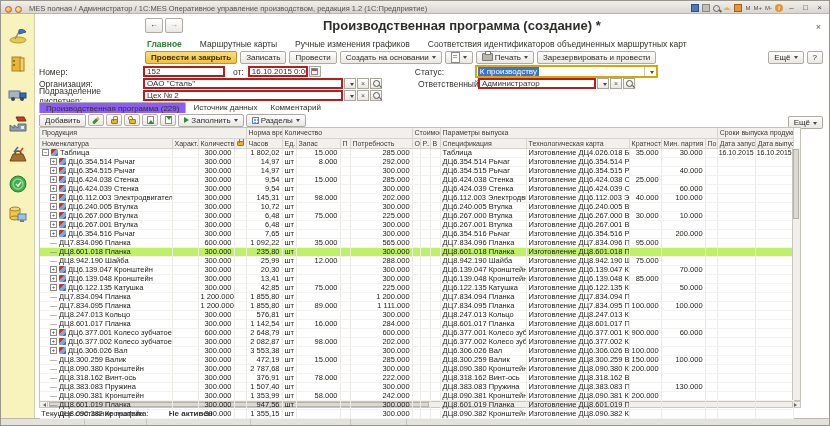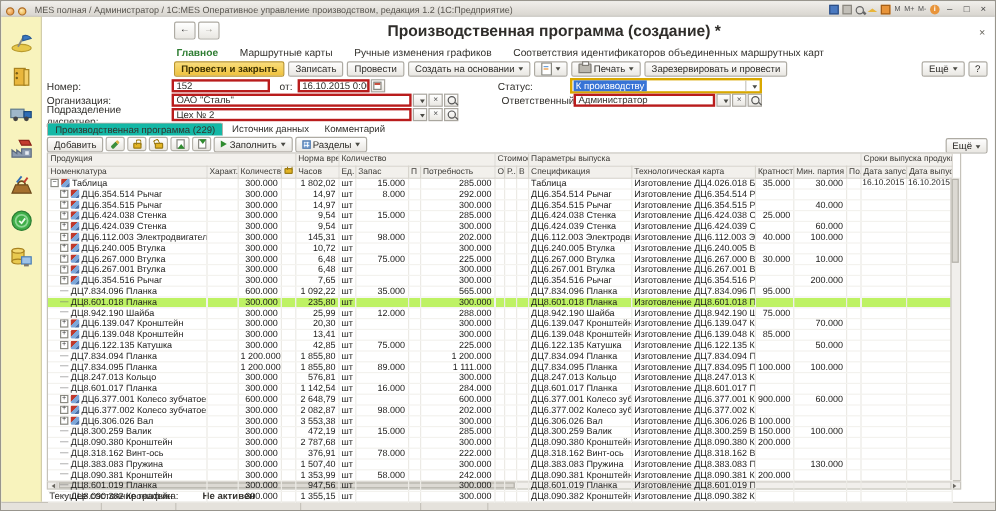--- a/index.html
+++ b/index.html
@@ -65,32 +65,32 @@
   .flabel{width:104px;flex:none}
   .finput{border:2px solid #b91c1c;background:#fff;height:11px;box-sizing:border-box;font-size:8px;
     display:flex;align-items:center;padding:0 2px;white-space:nowrap;overflow:hidden}
   .fbtn{width:12px;height:11px;box-sizing:border-box;border:1px solid #a9a69e;margin-left:1px;
     background:linear-gradient(#fff,#e9e7e2);display:flex;align-items:center;justify-content:center}
   .cal-icon{width:7px;height:7px;box-sizing:border-box;border:1px solid #8a8a82;background:linear-gradient(#c94f3e 0 2px,#fff 2px)}
   .mag-icon{width:5px;height:5px;border:1px solid #555;border-radius:50%;position:relative}
   .mag-icon::after{content:"";position:absolute;width:3px;height:1px;background:#555;transform:rotate(45deg);right:-3px;bottom:-1px}
   .x-icon{font-size:7px;color:#555;line-height:7px}
   .x-icon::after{content:"×"}
-  .combo-focus{border:2px solid #d9a800;height:13px;width:160px;box-sizing:border-box;background:#fff;display:flex;align-items:center}
+  .combo-focus{border:2px solid #d9a800;height:13px;width:183px;box-sizing:border-box;background:#fff;display:flex;align-items:center}
   .combo-sel{background:#3874d6;color:#fff;font-size:8px;padding:0 2px;margin-left:1px}
   .combo-dd{margin-left:auto;border-left:1px solid #c9c6bf;width:11px;height:100%;display:flex;align-items:center;justify-content:center}
   .ml-status{margin-left:94px}
   .ml-resp{margin-left:36px}
   .w-num{width:82px}.w-date{width:60px}.w-org{width:200px}.w-resp{width:118px}
   .lbl-ot{margin:0 4px 0 8px}
   .lbl-status,.lbl-resp{width:60px;flex:none}
   
   .itabs{display:flex;align-items:flex-end;height:11px;padding-left:4px;gap:1px;font-size:8px;color:#33312d}
   .itab{padding:0 6px;height:11px;line-height:11px;box-sizing:border-box}
-  .itab.active{border:1px solid #b5b2aa;border-bottom:none;background:#14b8a6;border-radius:2px 2px 0 0}
+  .itab.active{border:1px solid #b5b2aa;border-bottom:none;background:#8b5cf6;border-radius:2px 2px 0 0}
   
   .cmdbar{height:14px;display:flex;align-items:center;gap:2px;padding:0 6px 0 4px;position:relative}
   .icobtn{width:16px;height:12px;box-sizing:border-box;border:1px solid #b5b2aa;border-radius:2px;
     background:linear-gradient(#fff,#e9e7e2);display:inline-flex;align-items:center;justify-content:center}
   .pencil-icon{width:8px;height:3px;background:linear-gradient(90deg,#3d8f3d 70%,#d8b24a 70%);transform:rotate(-45deg);border-radius:1px}
   .lock-css{position:relative;width:7px;height:5px;background:#e3b424;border:1px solid #9c7c14;border-radius:1px;margin-top:3px;box-sizing:border-box}
   .lock-css::before{content:"";position:absolute;top:-4px;left:1px;width:3px;height:4px;border:1px solid #9c7c14;border-bottom:none;border-radius:2px 2px 0 0}
   .lock-css.open::before{left:-2px;transform:rotate(-25deg)}
   .sheet-icon{position:relative;width:7px;height:8px;background:#fff;border:1px solid #8a8a82;box-sizing:border-box}
   .sheet-icon.up::after{content:"";position:absolute;left:0;top:0;width:0;height:0;border:3px solid transparent;border-bottom:4px solid #2e8b2e}

